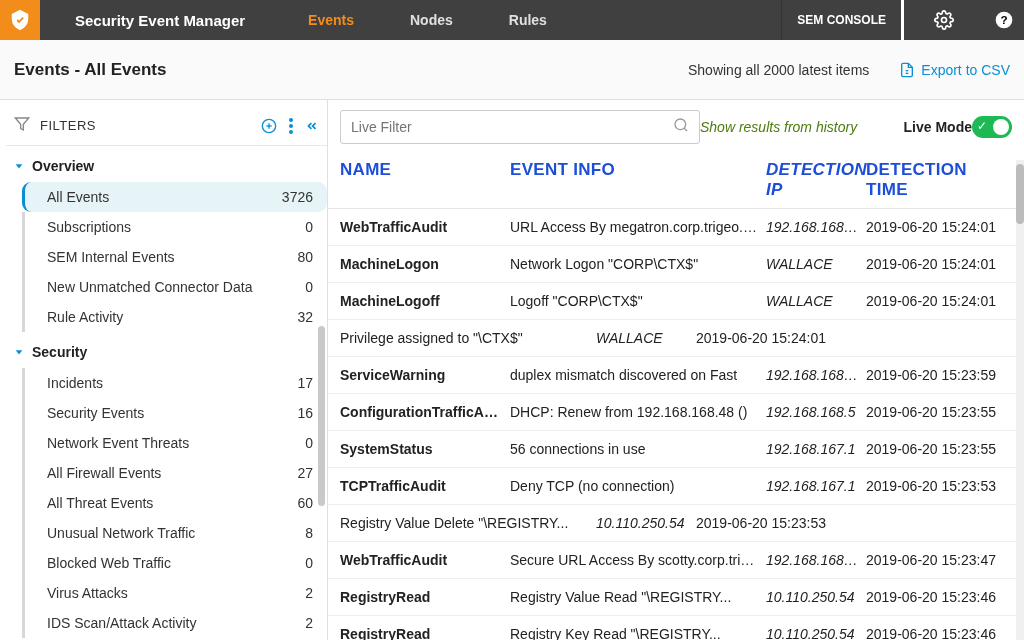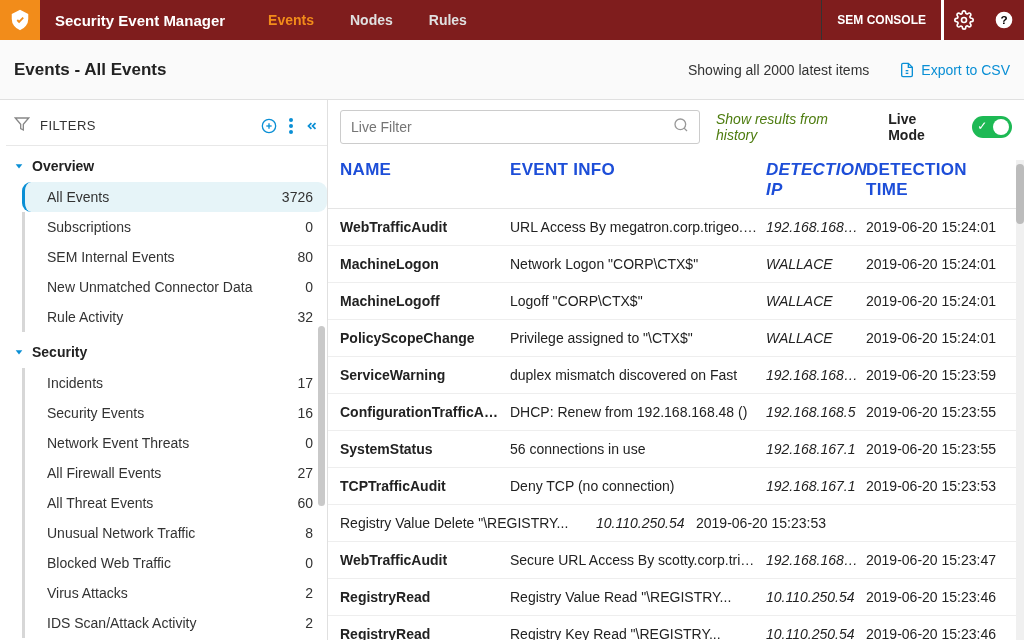--- a/index.html
+++ b/index.html
@@ -1,17 +1,17 @@
 <!DOCTYPE html>
 <html><head>
 <meta charset="utf-8">
 <style>
 * { margin: 0; padding: 0; box-sizing: border-box; font-family: -apple-system, BlinkMacSystemFont, "Segoe UI", Arial, sans-serif; }
 body { width: 1024px; height: 640px; overflow: hidden; background: #fff; }
-.topbar { height: 40px; background: #7f1d1d; display: flex; align-items: center; color: #fff; }
+.topbar { height: 40px; background: #404040; display: flex; align-items: center; color: #fff; gap: 20px; }
 .logo-box { width: 40px; height: 40px; background: #f28c1a; display: flex; align-items: center; justify-content: center; }
 .app-title { font-weight: 700; font-size: 15px; margin-left: 15px; margin-right: 25px; }
 .nav-item { padding: 8px 18px; height: 40px; display: flex; align-items: center; font-size: 14px; font-weight: 600; cursor: pointer; color: #e0e0e0; }
 .nav-item.active { color: #f28c1a; }
 .topbar-spacer { flex: 1; }
 .console-btn { font-size: 12px; font-weight: 700; padding: 0 15px; height: 40px; display: flex; align-items: center; cursor: pointer; border-left: 1px solid #333; border-right: 3px solid #ffffff; }
 .top-icon { width: 40px; height: 40px; display: flex; align-items: center; justify-content: center; cursor: pointer; }
 .subheader { height: 60px; display: flex; align-items: center; padding: 0 14px; border-bottom: 1px solid #e0e0e0; background: #fafafa; }
 .page-title { font-size: 17px; font-weight: 700; color: #222; }
 .sub-spacer { flex: 1; }
@@ -26,21 +26,21 @@
 .section-head { display: flex; align-items: center; padding: 12px 8px 8px 4px; font-weight: 700; font-size: 14px; color: #222; cursor: pointer; }
 .section-head .chev { margin-right: 8px; }
 .side-items { }
 .side-item { display: flex; align-items: center; height: 30px; padding: 0 14px 0 22px; font-size: 14px; color: #333; cursor: pointer; border-left: 3px solid #d7d7d7; margin-left: 12px; }
 .side-item.selected { background: #e6f4f8; border-left: 3px solid #0a8fd5; border-radius: 9px; }
 .side-item .lbl { flex: 1; }
 .side-item .cnt { color: #333; }
 .content { flex: 1; display: flex; flex-direction: column; position: relative; }
 .content-scroll { position: absolute; right: 0; top: 60px; bottom: 0; width: 8px; background: #f0f0f0; }
 .content-thumb { width: 8px; height: 60px; background: #bcbcbc; border-radius: 4px; margin-top: 4px; }
-.toolbar { display: flex; align-items: center; padding: 10px 12px 8px 12px; gap: 16px; }
+.toolbar { display: flex; align-items: center; padding: 10px 12px 8px 12px; }
 .filter-input { flex: 0 0 360px; height: 34px; border: 1px solid #ccc; border-radius: 3px; display: flex; align-items: center; padding: 0 10px; }
 .filter-input input { border: none; outline: none; flex: 1; font-size: 14px; color: #555; }
 .show-history { color: #4d7c0f; font-size: 14px; cursor: pointer; font-style: italic; }
 .live-mode-lbl { font-weight: 700; font-size: 14px; color: #222; margin-left: auto; }
 .toggle { width: 40px; height: 22px; background: #1db954; border-radius: 11px; position: relative; cursor: pointer; }
 .toggle .knob { width: 16px; height: 16px; background: #fff; border-radius: 50%; position: absolute; right: 3px; top: 3px; }
 .toggle .chk { position: absolute; left: 5px; top: 3px; color: #fff; font-size: 12px; }
 .table-head { display: flex; padding: 8px 12px; font-size: 17px; font-weight: 700; color: #1d4ed8; letter-spacing: 0.3px; border-bottom: 1px solid #e5e5e5; }
 .col-name { width: 170px; }
 .col-info { width: 256px; }
@@ -243,21 +243,20 @@
           <div class="col-ip">WALLACE</div>
           <div class="col-time">2019-06-20 15:24:01</div>
         </div>
         <div class="row">
           <div class="col-name">MachineLogoff</div>
           <div class="col-info">Logoff "CORP\CTX$"</div>
           <div class="col-ip">WALLACE</div>
           <div class="col-time">2019-06-20 15:24:01</div>
         </div>
         <div class="row">
-          <div class="col-name">PolicyScopeChange</div>
           <div class="col-info">Privilege assigned to "\CTX$"</div>
           <div class="col-ip">WALLACE</div>
           <div class="col-time">2019-06-20 15:24:01</div>
         </div>
         <div class="row">
           <div class="col-name">ServiceWarning</div>
           <div class="col-info">duplex mismatch discovered on Fast</div>
           <div class="col-ip">192.168.168.204</div>
           <div class="col-time">2019-06-20 15:23:59</div>
         </div>

